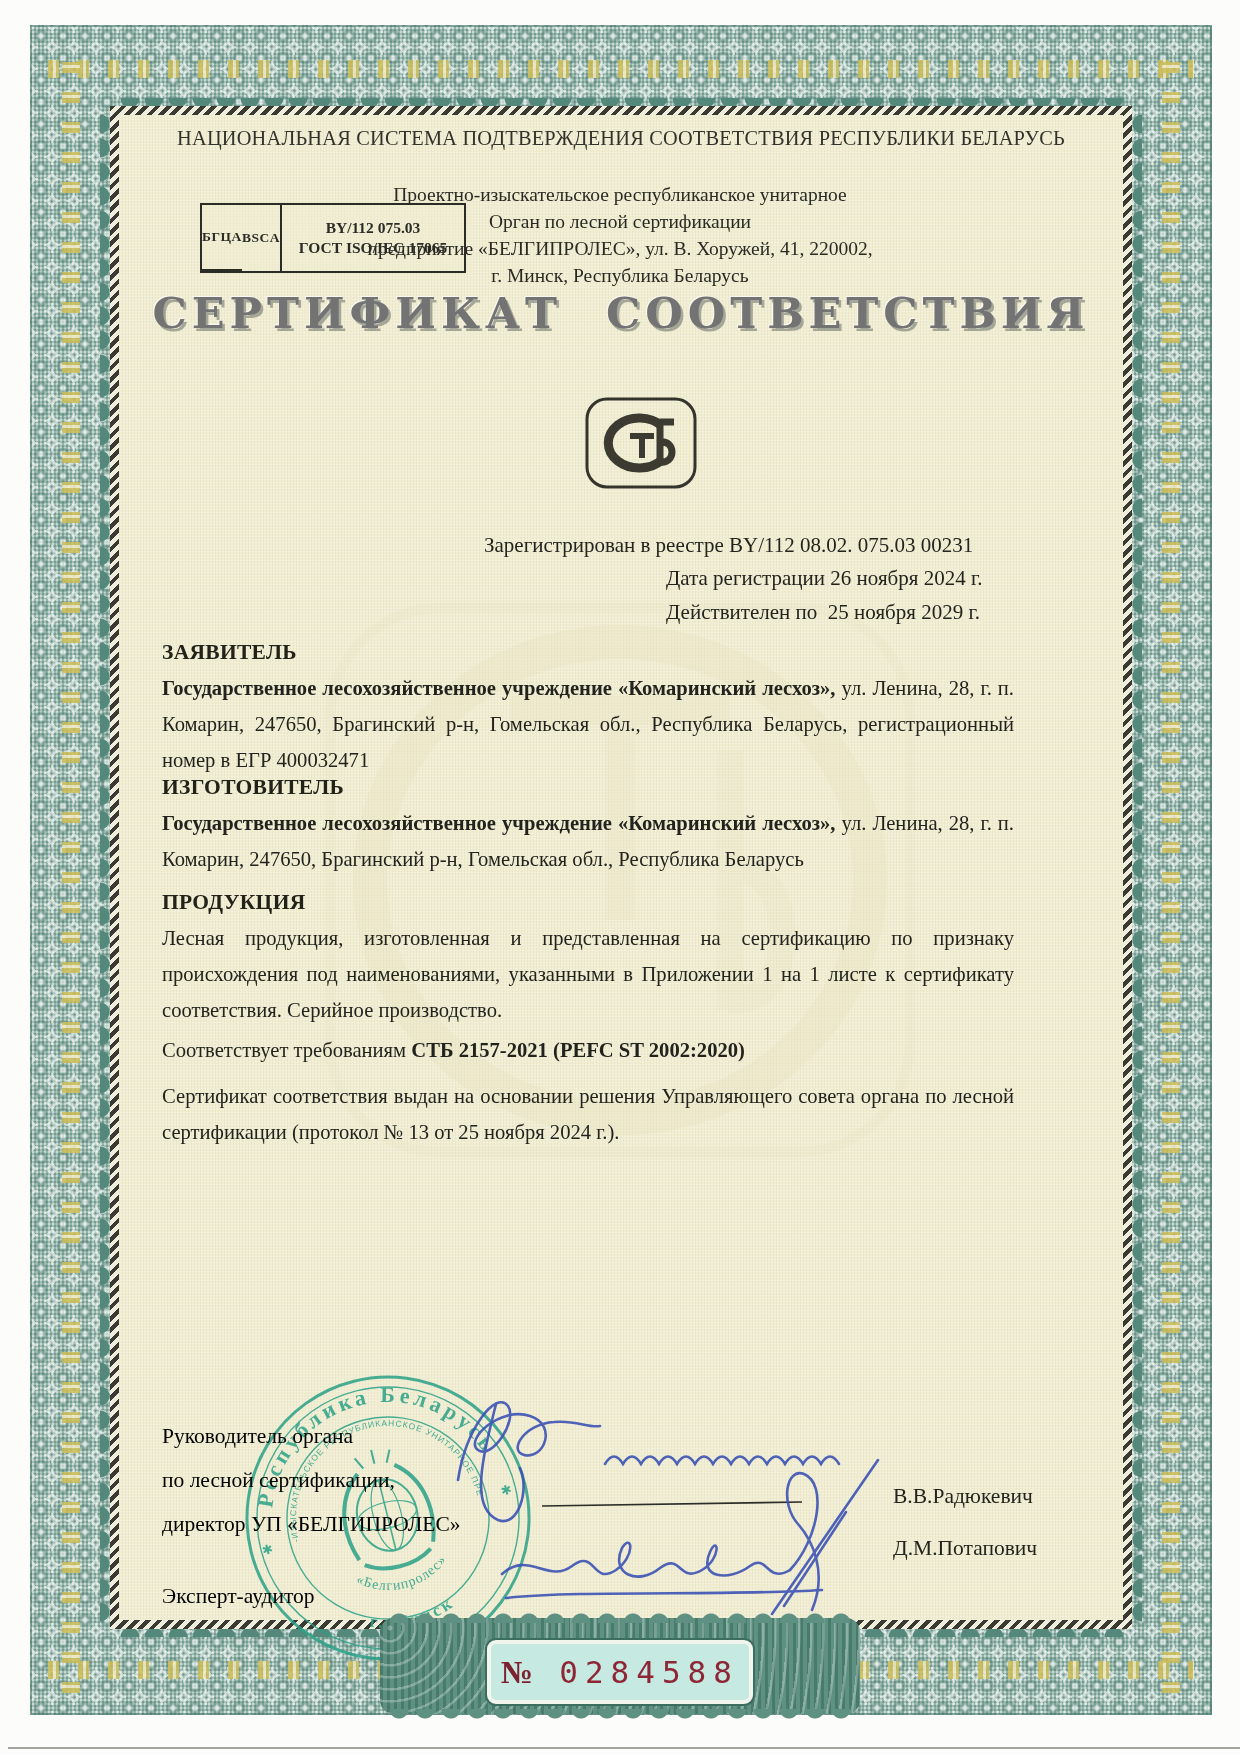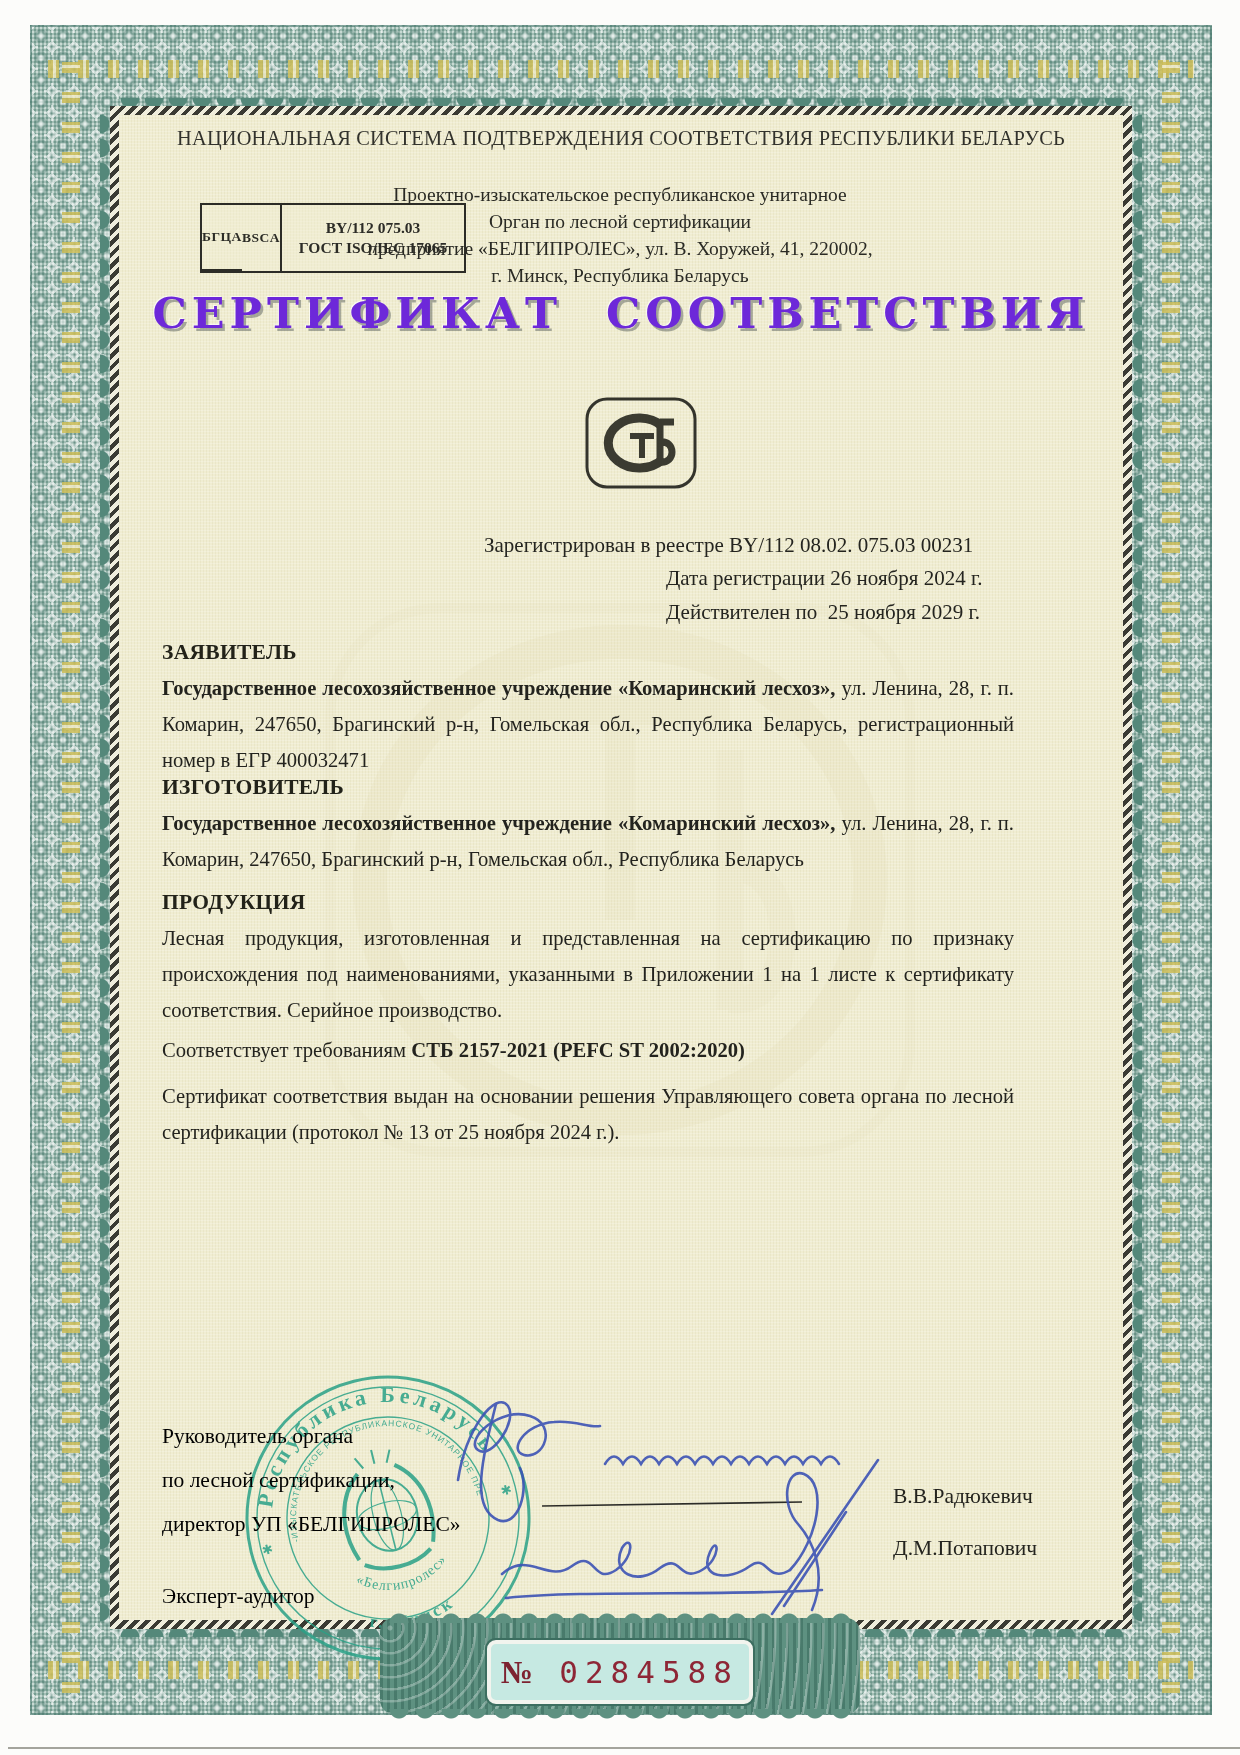--- a/index.html
+++ b/index.html
@@ -46,21 +46,21 @@
     letter-spacing:.2px;transform:scaleX(.97);}
   .acc-table{left:200px;top:203px;width:262px;height:66px;border:2.5px solid #2c2c27;display:flex;background:rgba(240,237,210,.4);}
   .acc-left{width:78px;border-right:2.5px solid #2c2c27;display:flex;flex-direction:row;text-align:center;}
   .acc-cell{flex:1;display:flex;align-items:center;justify-content:center;font-size:13.5px;font-weight:bold;letter-spacing:.5px;color:#2c2c27;}
   .acc-cell.first{border-bottom:2.5px solid #2c2c27;}
   .acc-right{flex:1;display:flex;flex-direction:column;align-items:center;justify-content:center;
     font-size:15.5px;font-weight:bold;color:#2c2c27;line-height:20px;}
   .authority{left:340px;top:181px;width:560px;text-align:center;font-size:19.5px;line-height:27px;color:#2a2a24;}
   .cert-title{left:121px;right:119px;top:288px;text-align:center;
     font-family:"DejaVu Serif", serif;font-weight:bold;font-size:43px;letter-spacing:5px;word-spacing:24px;
-    color:#6d28d9;text-shadow:2.5px 2.5px 0 rgba(52,62,66,.40), -1px -1px 0 rgba(255,255,255,.65);}
+    color:#737373;text-shadow:2.5px 2.5px 0 rgba(52,62,66,.40), -1px -1px 0 rgba(255,255,255,.65);}
   .stb{left:584px;top:396px;width:114px;height:94px;}
   .reg-line{left:484px;top:510px;font-size:21px;color:#24241f;margin-top:23px;}
   .dates{left:666px;top:561px;font-size:21px;line-height:34px;color:#24241f;}
   .h-section{left:162px;font-size:21.5px;font-weight:bold;letter-spacing:.3px;color:#222219;}
   .para{left:162px;width:852px;font-size:20.6px;line-height:36px;text-align:justify;color:#23231e;}
   .b{font-weight:bold;}
   .watermark{left:300px;top:590px;width:640px;height:580px;opacity:.22;}
   .stamp{left:238px;top:1368px;width:300px;height:300px;}
   .role{left:162px;font-size:21.5px;color:#000000;}
   .person{left:893px;font-size:21.5px;color:#24241f;}

